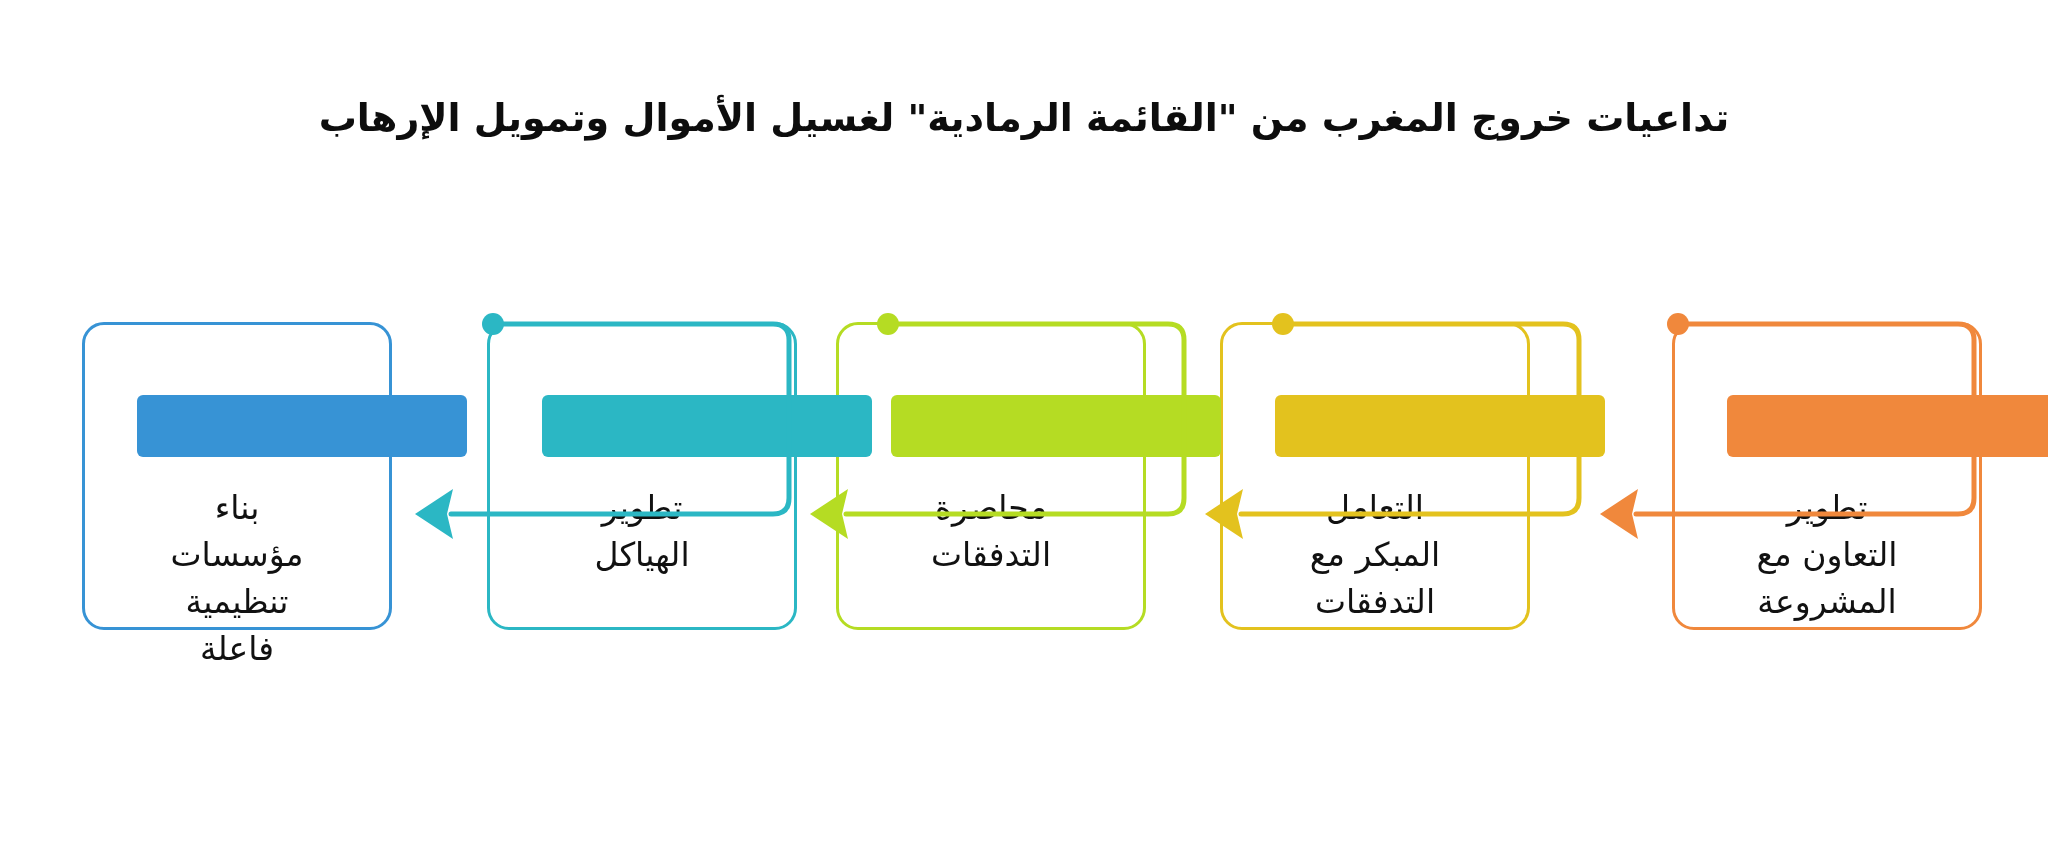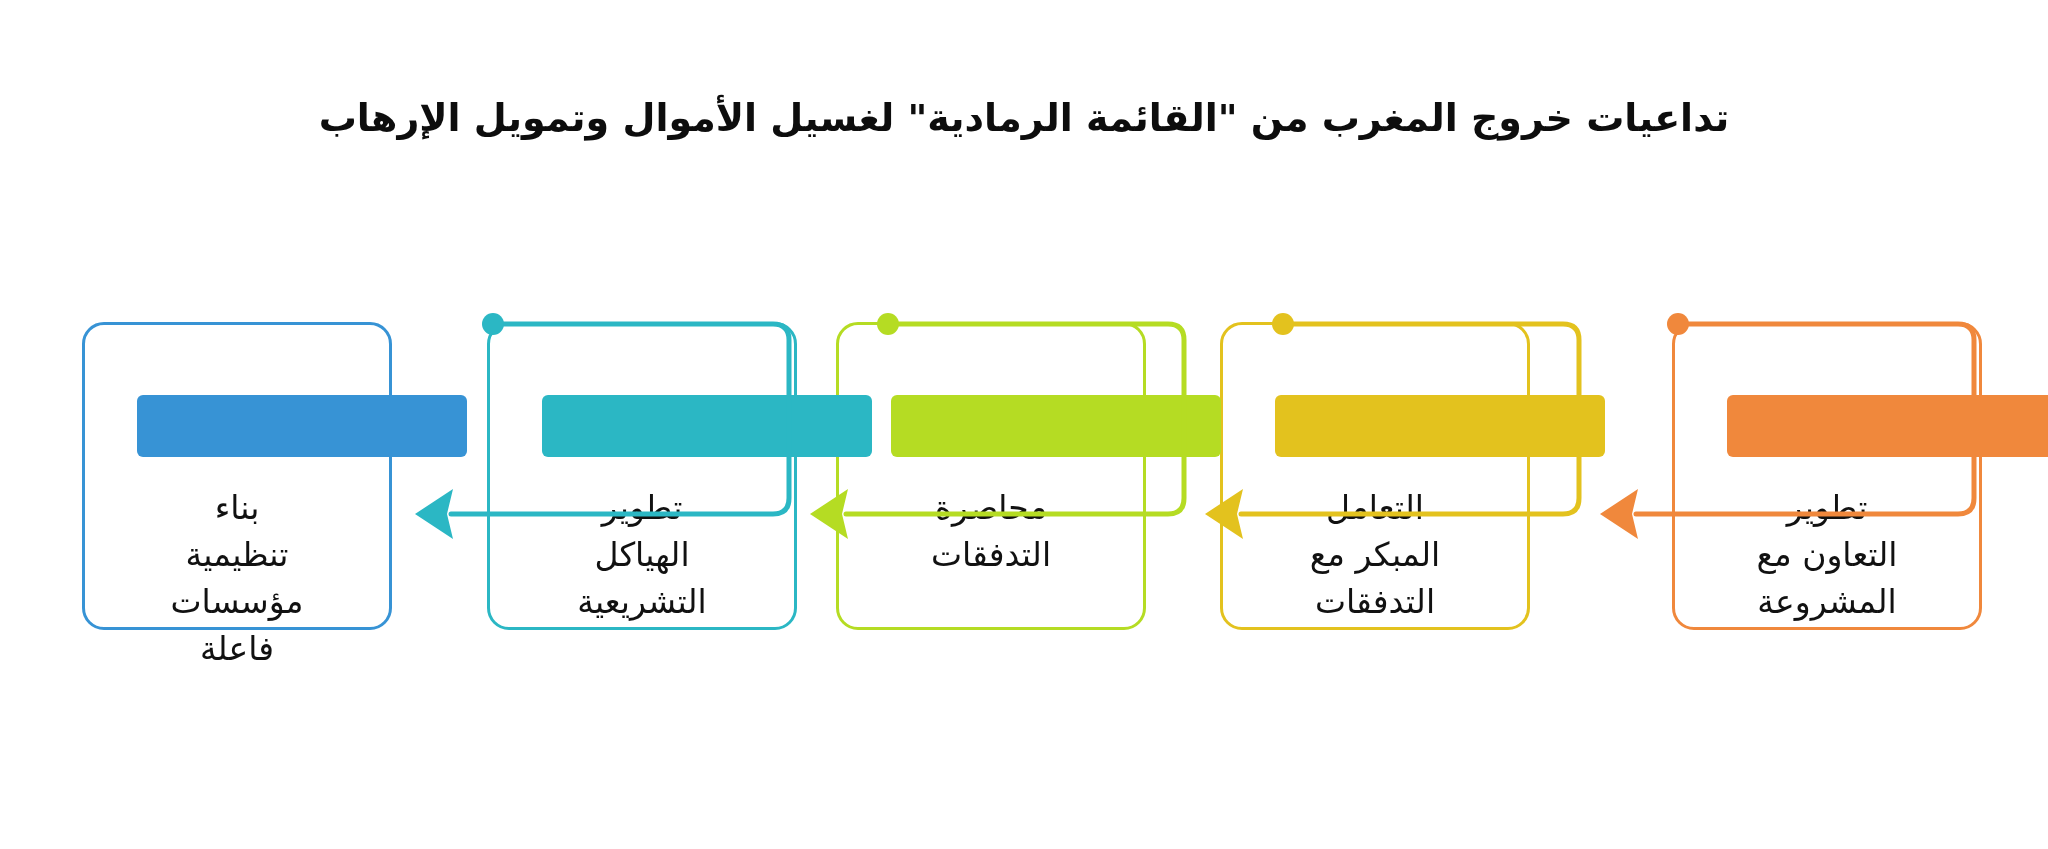--- a/index.html
+++ b/index.html
@@ -122,27 +122,26 @@
           <div class="label">
             <div>محاصرة</div>
             <div>التدفقات</div>
           </div>
         </div>
         <div class="node" style="left: 487px; border-color: rgb(43, 183, 196);">
           <div class="bar" style="background: rgb(43, 183, 196);"></div>
           <div class="label">
             <div>تطوير</div>
             <div>الهياكل</div>
-            <div>التشريعية</div>
           </div>
         </div>
         <div class="node" style="left: 82px; border-color: rgb(55, 147, 213);">
           <div class="bar" style="background: rgb(55, 147, 213);"></div>
           <div class="label">
             <div>بناء</div>
+            <div>مؤسسات</div>
             <div>تنظيمية</div>
-            <div>مؤسسات</div>
             <div>فاعلة</div>
           </div>
         </div>
       </div>
   </div>
 </div>
 
 </body></html>

